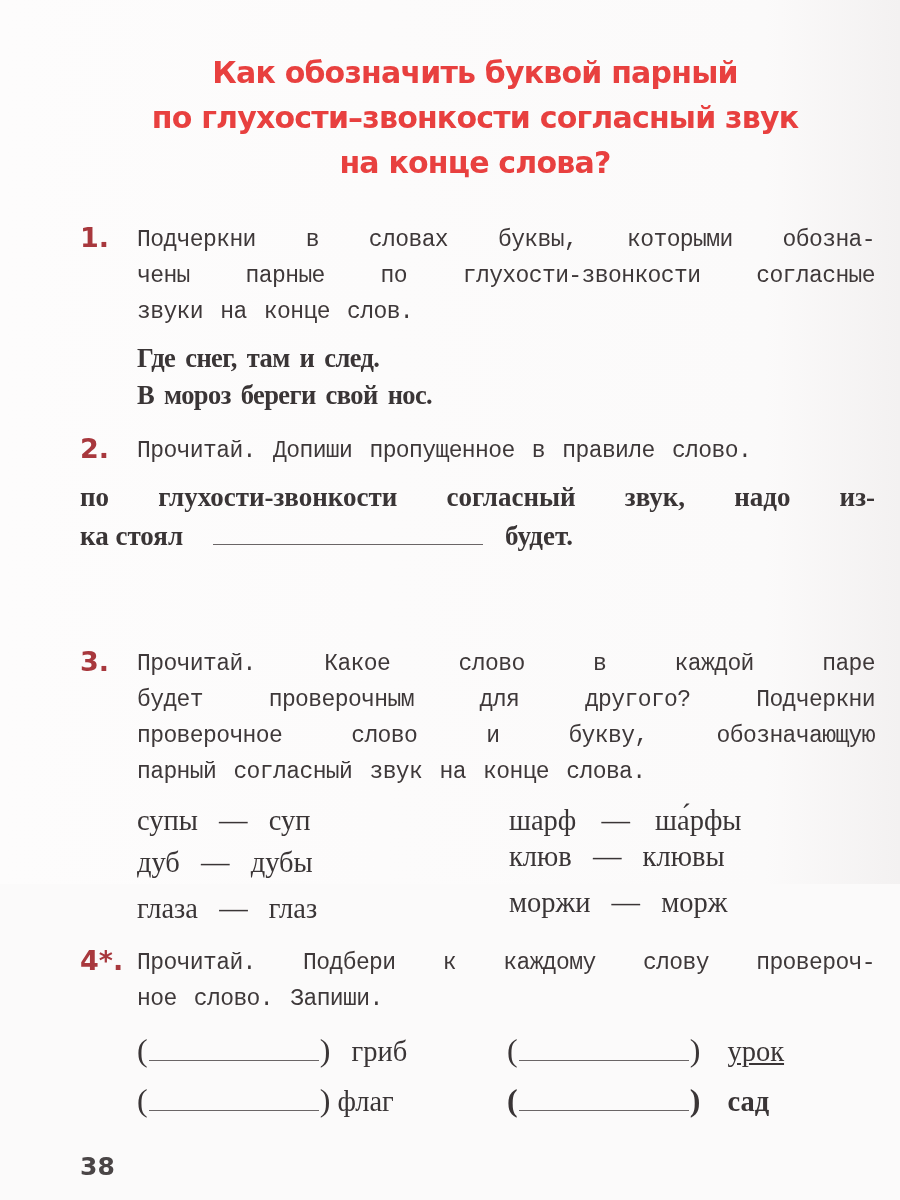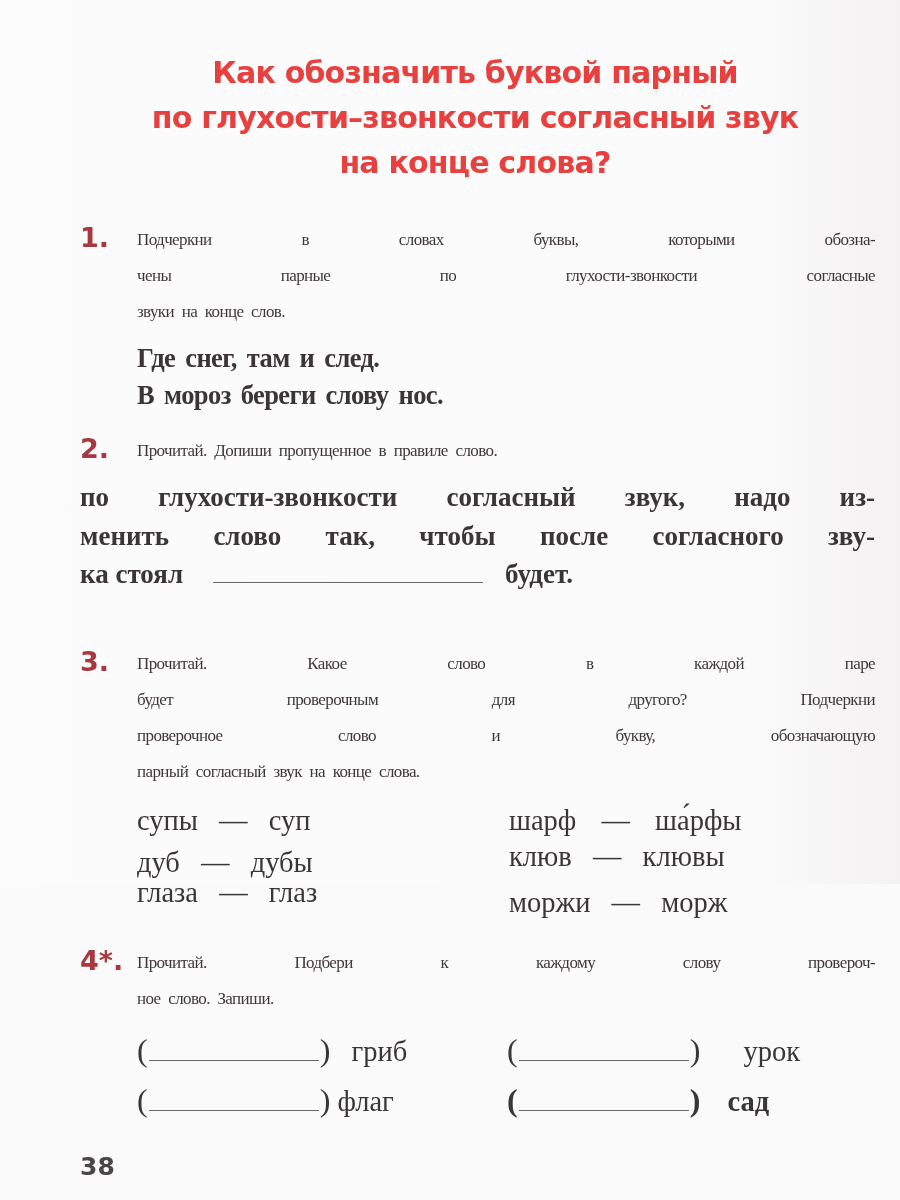--- a/index.html
+++ b/index.html
@@ -46,22 +46,22 @@
       top: 0;
       font-family: "DejaVu Sans", sans-serif;
       font-weight: bold;
       font-size: 27px;
       color: #a8383d;
     }
     .task-text {
       position: absolute;
       left: 57px;
       width: 738px;
-      font-family: Liberation Serif, serif;
-      font-size: 17px;
+      font-family: Liberation Mono, monospace;
+      font-size: 23px;
       line-height: 36px;
       color: #3e3839;
       text-align: justify;
       font-stretch: condensed;
       letter-spacing: -0.6px;
       word-spacing: 4px;
     }
     .serif {
       font-family: "Liberation Serif", serif;
       font-size: 27px;
@@ -135,32 +135,31 @@
 
   <div class="task" style="top:222px;">
     <div class="task-num">1.</div>
     <div class="task-text line-block" style="top:0;">
       <div class="justify-line">Подчеркни в словах буквы, которыми обозна-</div>
       <div class="justify-line">чены парные по глухости-звонкости согласные</div>
       <div>звуки на конце слов.</div>
     </div>
     <div class="task-text serif line-block" style="top:118px; line-height:37px; font-weight:bold; font-size:26.5px;">
       <div>Где снег, там и след.</div>
-      <div>В мороз береги слову нос.</div>
+      <div>В мороз береги свой нос.</div>
     </div>
   </div>
 
   <div class="task" style="top:433px;">
     <div class="task-num">2.</div>
     <div class="task-text line-block" style="top:0;">
       <div>Прочитай. Допиши пропущенное в правиле слово.</div>
     </div>
     <div class="serif line-block" style="position:absolute; left:0; top:45px; width:795px; line-height:38.5px; font-size:27px; font-weight:bold;">
       <div class="justify-line">по глухости-звонкости согласный звук, надо из-</div>
-      <div class="justify-line">менить слово так, чтобы после согласного зву-</div>
       <div>
         <span>ка стоял</span><span class="blank" style="width:270px; margin:0 22px 0 30px;"></span><span>будет.</span>
       </div>
     </div>
   </div>
 
   <div class="task" style="top:646px;">
     <div class="task-num">3.</div>
     <div class="task-text line-block" style="top:0;">
       <div class="justify-line">Прочитай. Какое слово в каждой паре</div>
@@ -184,21 +183,21 @@
     <div class="pair" style="left:0; top:42px;">
       <span>дуб</span>
       <span style="margin:0 14px;">—</span>
       <span>дубы</span>
     </div>
     <div class="pair" style="left:372px; top:36px;">
       <span>клюв</span>
       <span style="margin:0 14px;">—</span>
       <span>клювы</span>
     </div>
-    <div class="pair" style="left:0; top:72px;">
+    <div class="pair" style="left:0; top:88px;">
       <span>глаза</span>
       <span style="margin:0 14px;">—</span>
       <span>глаз</span>
     </div>
     <div class="pair" style="left:372px; top:82px;">
       <span>моржи</span>
       <span style="margin:0 14px;">—</span>
       <span>морж</span>
     </div>
   </div>
@@ -210,21 +209,21 @@
       <div>ное слово. Запиши.</div>
     </div>
   </div>
 
   <div class="fill" style="left:137px; top:1032px;">
     <span class="paren">(</span><span class="slot" style="width:170px;"></span><span class="paren">)</span>
     <span style="margin-left:14px;">гриб</span>
   </div>
   <div class="fill" style="left:507px; top:1032px;">
     <span class="paren">(</span><span class="slot" style="width:170px;"></span><span class="paren">)</span>
-    <span style="margin-left:36px;">урок</span>
+    <span style="margin-left:20px;text-decoration:underline;">урок</span>
   </div>
   <div class="fill" style="left:137px; top:1082px;">
     <span class="paren">(</span><span class="slot" style="width:170px;"></span><span class="paren">)</span>
     <span style="">флаг</span>
   </div>
   <div class="fill" style="left:507px; top:1082px;font-weight:bold;">
     <span class="paren">(</span><span class="slot" style="width:170px;"></span><span class="paren">)</span>
     <span style="margin-left:20px;">сад</span>
   </div>
 

